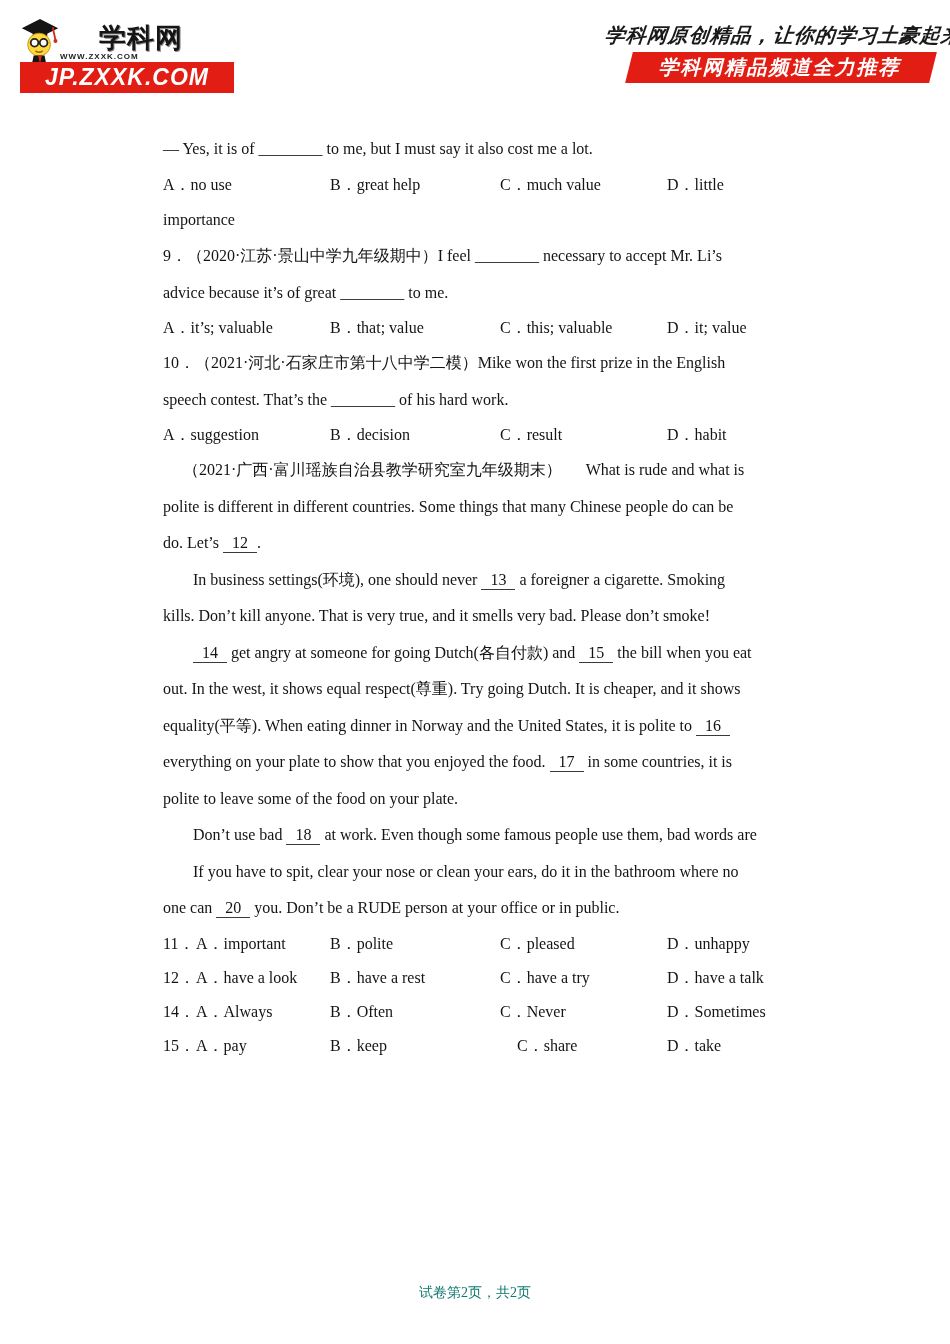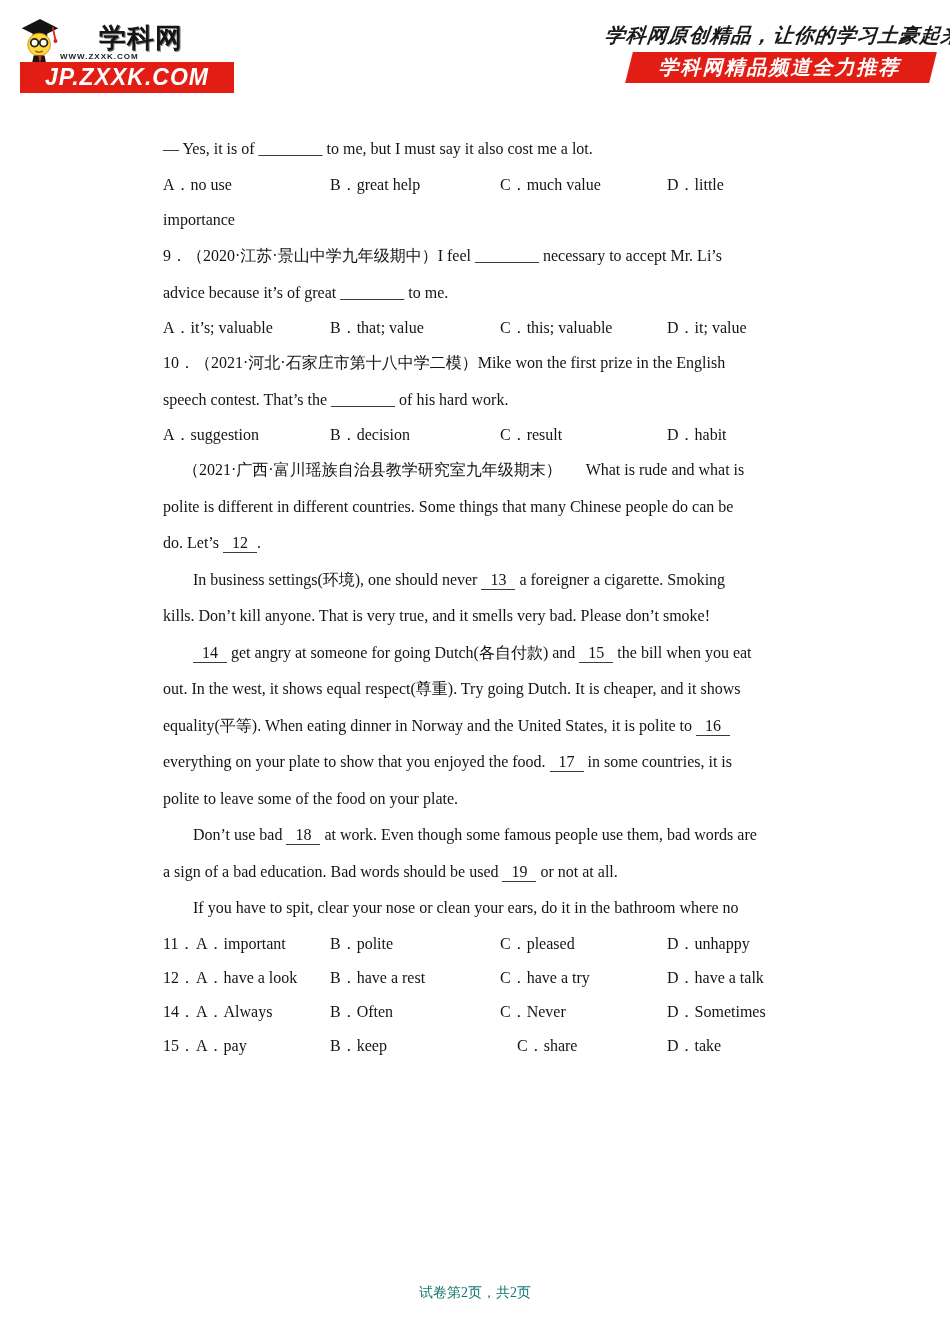--- a/index.html
+++ b/index.html
@@ -137,22 +137,22 @@
     <div class="tline">polite is different in different countries. Some things that many Chinese people do can be</div>
     <div class="tline">do. Let’s <span class="blank">12</span>.</div>
     <div class="tline" style="padding-left: 30px;">In business settings(环境), one should never <span class="blank">13</span> a foreigner a cigarette. Smoking</div>
     <div class="tline">kills. Don’t kill anyone. That is very true, and it smells very bad. Please don’t smoke!</div>
     <div class="tline" style="padding-left: 30px;"><span class="blank">14</span> get angry at someone for going Dutch(各自付款) and <span class="blank">15</span> the bill when you eat</div>
     <div class="tline">out. In the west, it shows equal respect(尊重). Try going Dutch. It is cheaper, and it shows</div>
     <div class="tline">equality(平等). When eating dinner in Norway and the United States, it is polite to <span class="blank">16</span></div>
     <div class="tline">everything on your plate to show that you enjoyed the food. <span class="blank">17</span> in some countries, it is</div>
     <div class="tline">polite to leave some of the food on your plate.</div>
     <div class="tline" style="padding-left: 30px;">Don’t use bad <span class="blank">18</span> at work. Even though some famous people use them, bad words are</div>
-    <div class="tline">a sign of a bad education. Bad words should be used <span class="blank">19</span> or not at all.</div>
     <div class="tline" style="padding-left: 30px;">If you have to spit, clear your nose or clean your ears, do it in the bathroom where no</div>
+    <div class="tline">one can <span class="blank">20</span> you. Don’t be a RUDE person at your office or in public.</div>
     <div class="orow">
       <span style="left: 0px;">11．</span>
       <span style="left: 33px;">A．important</span>
       <span style="left: 167px;">B．polite</span>
       <span style="left: 337px;">C．pleased</span>
       <span style="left: 504px;">D．unhappy</span>
     </div>
     <div class="orow">
       <span style="left: 0px;">12．</span>
       <span style="left: 33px;">A．have a look</span>

